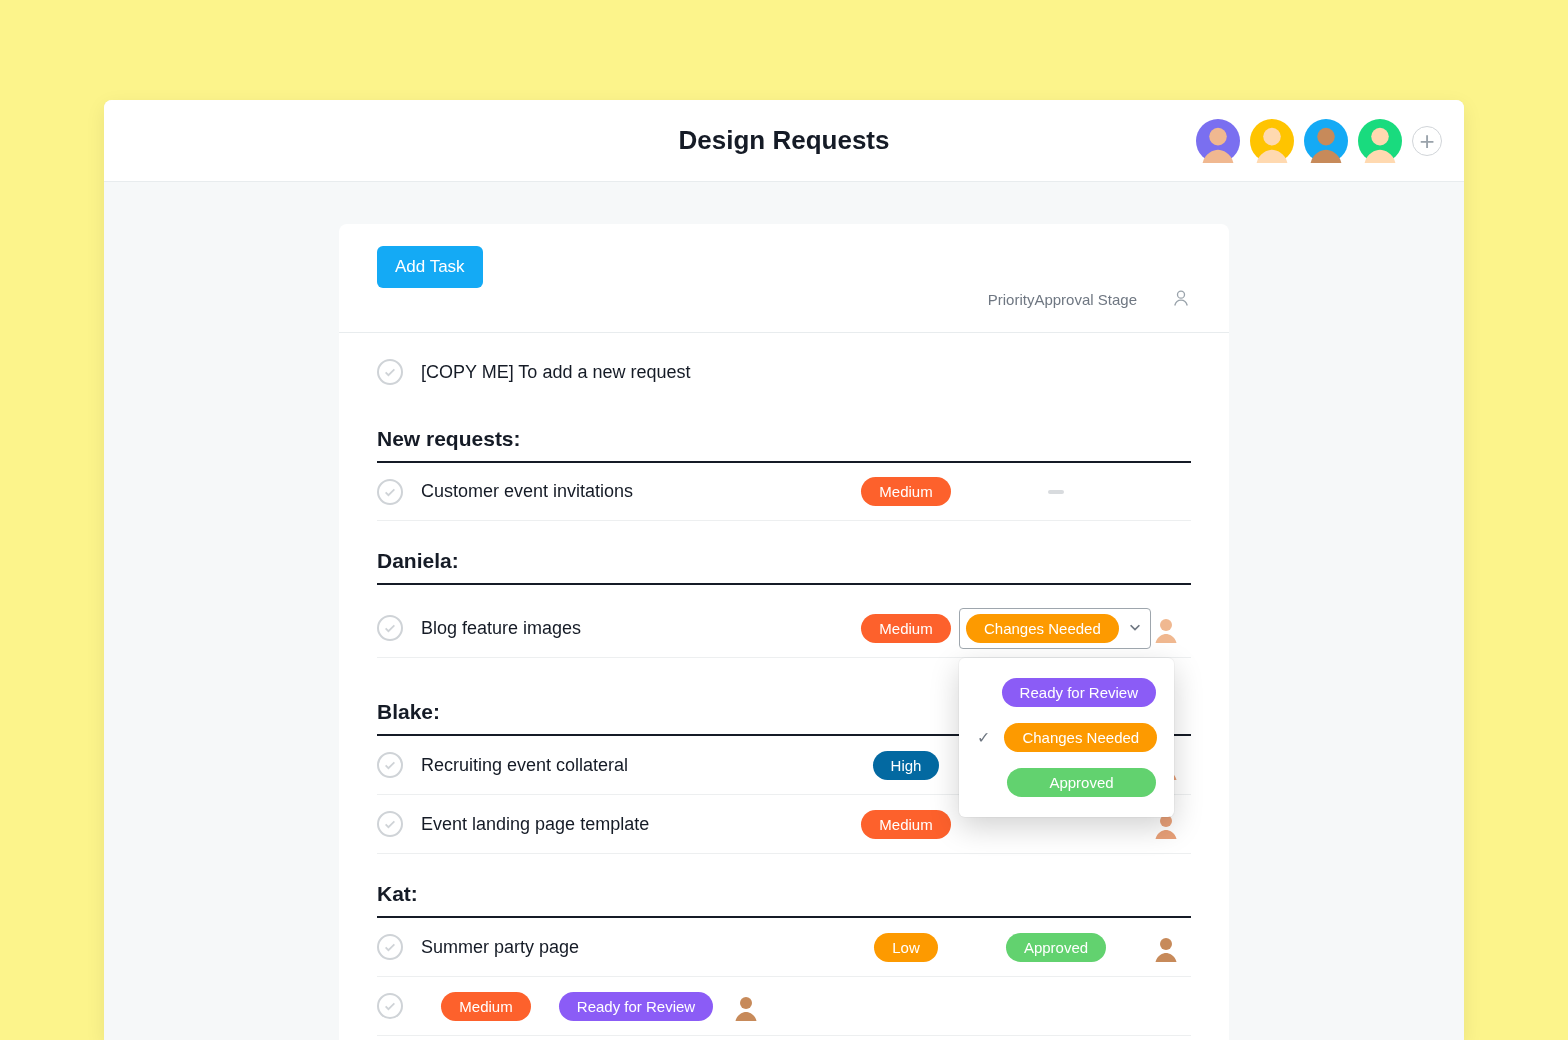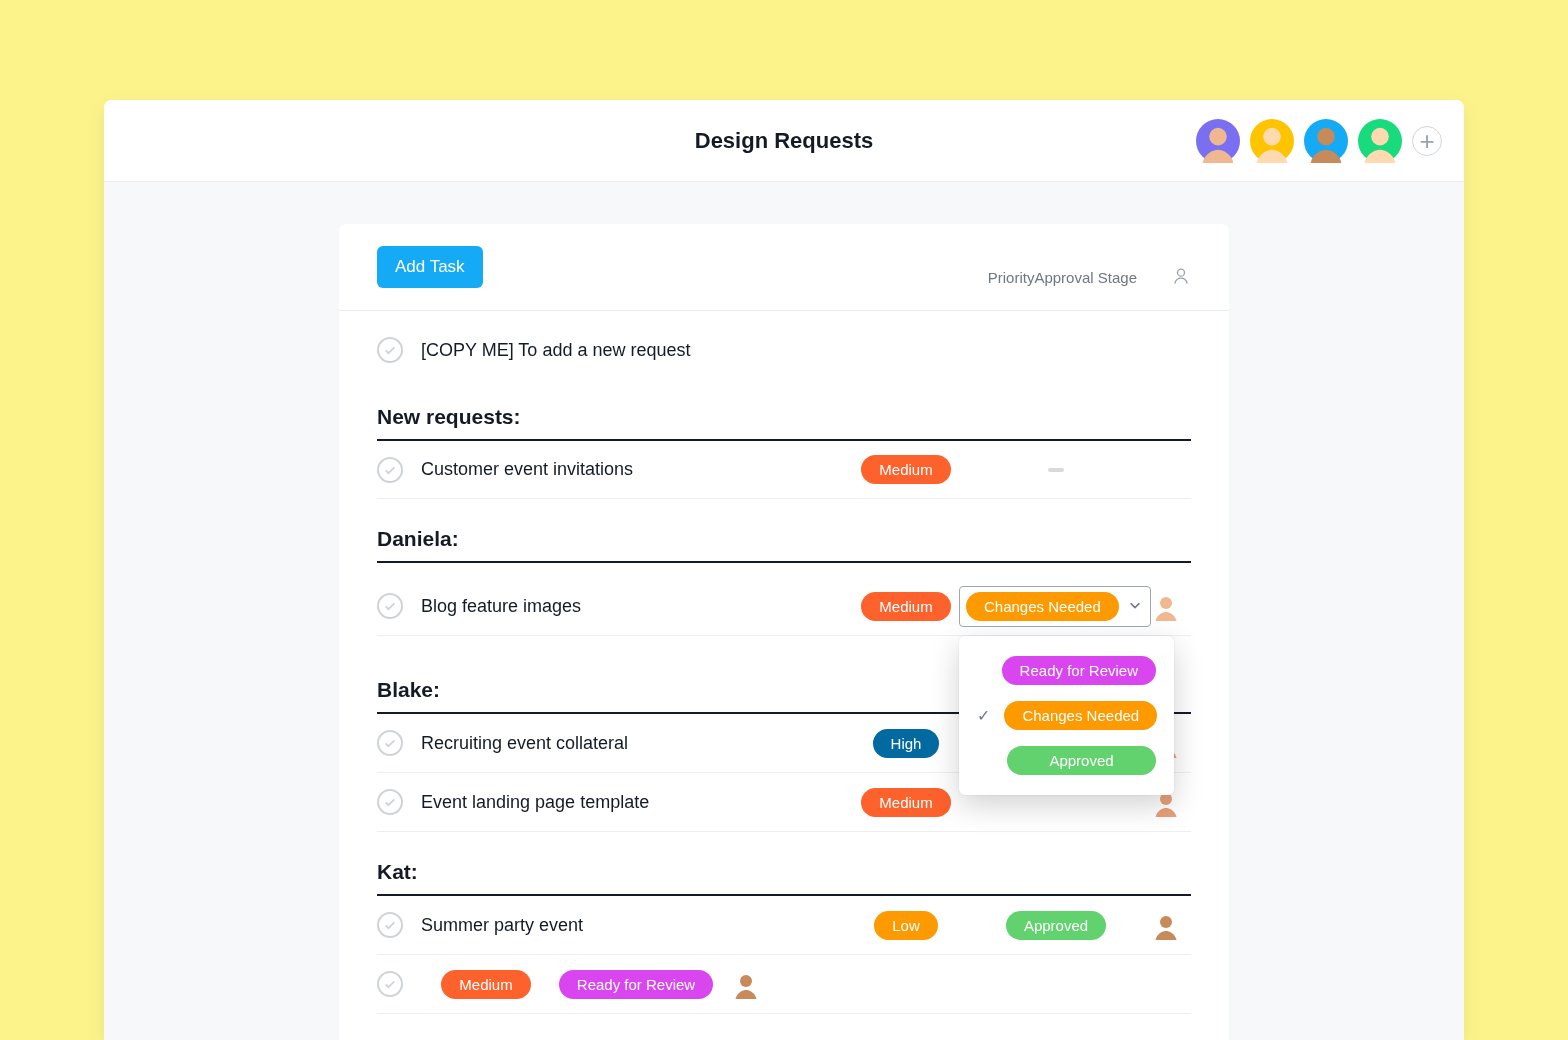--- a/index.html
+++ b/index.html
@@ -23,21 +23,21 @@
     height: 82px;
     border-bottom: 1px solid #e8ecee;
     display: flex;
     align-items: center;
     position: relative;
   }
   .titlebar h1 {
     position: absolute;
     left: 50%;
     transform: translateX(-50%);
-    font-size: 22px;
+    font-size: 26px;
     font-weight: 600;
     color: #151b26;
   }
   .member-strip {
     position: absolute;
     right: 22px;
     display: flex;
     align-items: center;
     gap: 10px;
   }
@@ -63,23 +63,24 @@
   .panel {
     width: 890px;
     margin: 42px auto 0;
     background: #fff;
     border-radius: 8px 8px 0 0;
     min-height: 760px;
     position: relative;
   }
   .panel-header {
     display: flex;
-    align-items: flex-end;
+    align-items: flex-start;
     padding: 22px 38px 22px 38px;
     border-bottom: 1px solid #e8ecee;
+    flex-direction: column;
   }
   .add-task-btn {
     background: #14aaf5;
     color: #fff;
     font-size: 17px;
     font-weight: 500;
     border: none;
     border-radius: 6px;
     padding: 11px 18px;
     cursor: pointer;
@@ -126,21 +127,21 @@
     border-radius: 999px;
     color: #fff;
     font-size: 15px;
     font-weight: 500;
     padding: 6px 18px;
     white-space: nowrap;
   }
   .pill-orange { background: #fd612c; }
   .pill-orange2 { background: #fd9a00; }
   .pill-red { background: #0369a1; }
-  .pill-blue { background: #d946ef; }
+  .pill-blue { background: #8b5cf6; }
   .pill-green { background: #62d26f; }
   .dash {
     width: 16px; height: 4px; border-radius: 2px; background: #d8dbde;
   }
   .section-title {
     font-size: 21px;
     font-weight: 700;
     color: #151b26;
     padding: 28px 38px 10px;
   }
@@ -341,21 +342,21 @@
         </span>
       </div>
         <div class="section-title">Kat:</div>
         <div class="section-rule"></div>
         <div class="task-row" style="margin:0 38px;padding-left:0;padding-right:0;">
         <span class="check-circle">
     <svg viewBox="0 0 16 16">
               <path d="M3 8.5l3.2 3.2L13 5"></path>
             </svg>
           </span>
-        <span class="task-name">Summer party event</span>
+        <span class="task-name">Summer party page</span>
         <span class="priority-col">
           <span class="pill pill-orange2">Low</span>
         </span>
         <span class="stage-col">
           <span class="pill pill-green">Approved</span>
         </span>
         <span class="assignee-col">
           <span class="avatar avatar-sm">
               <svg viewBox="0 0 40 40">
                 <circle cx="20" cy="20" r="20" fill="#fff"></circle>

